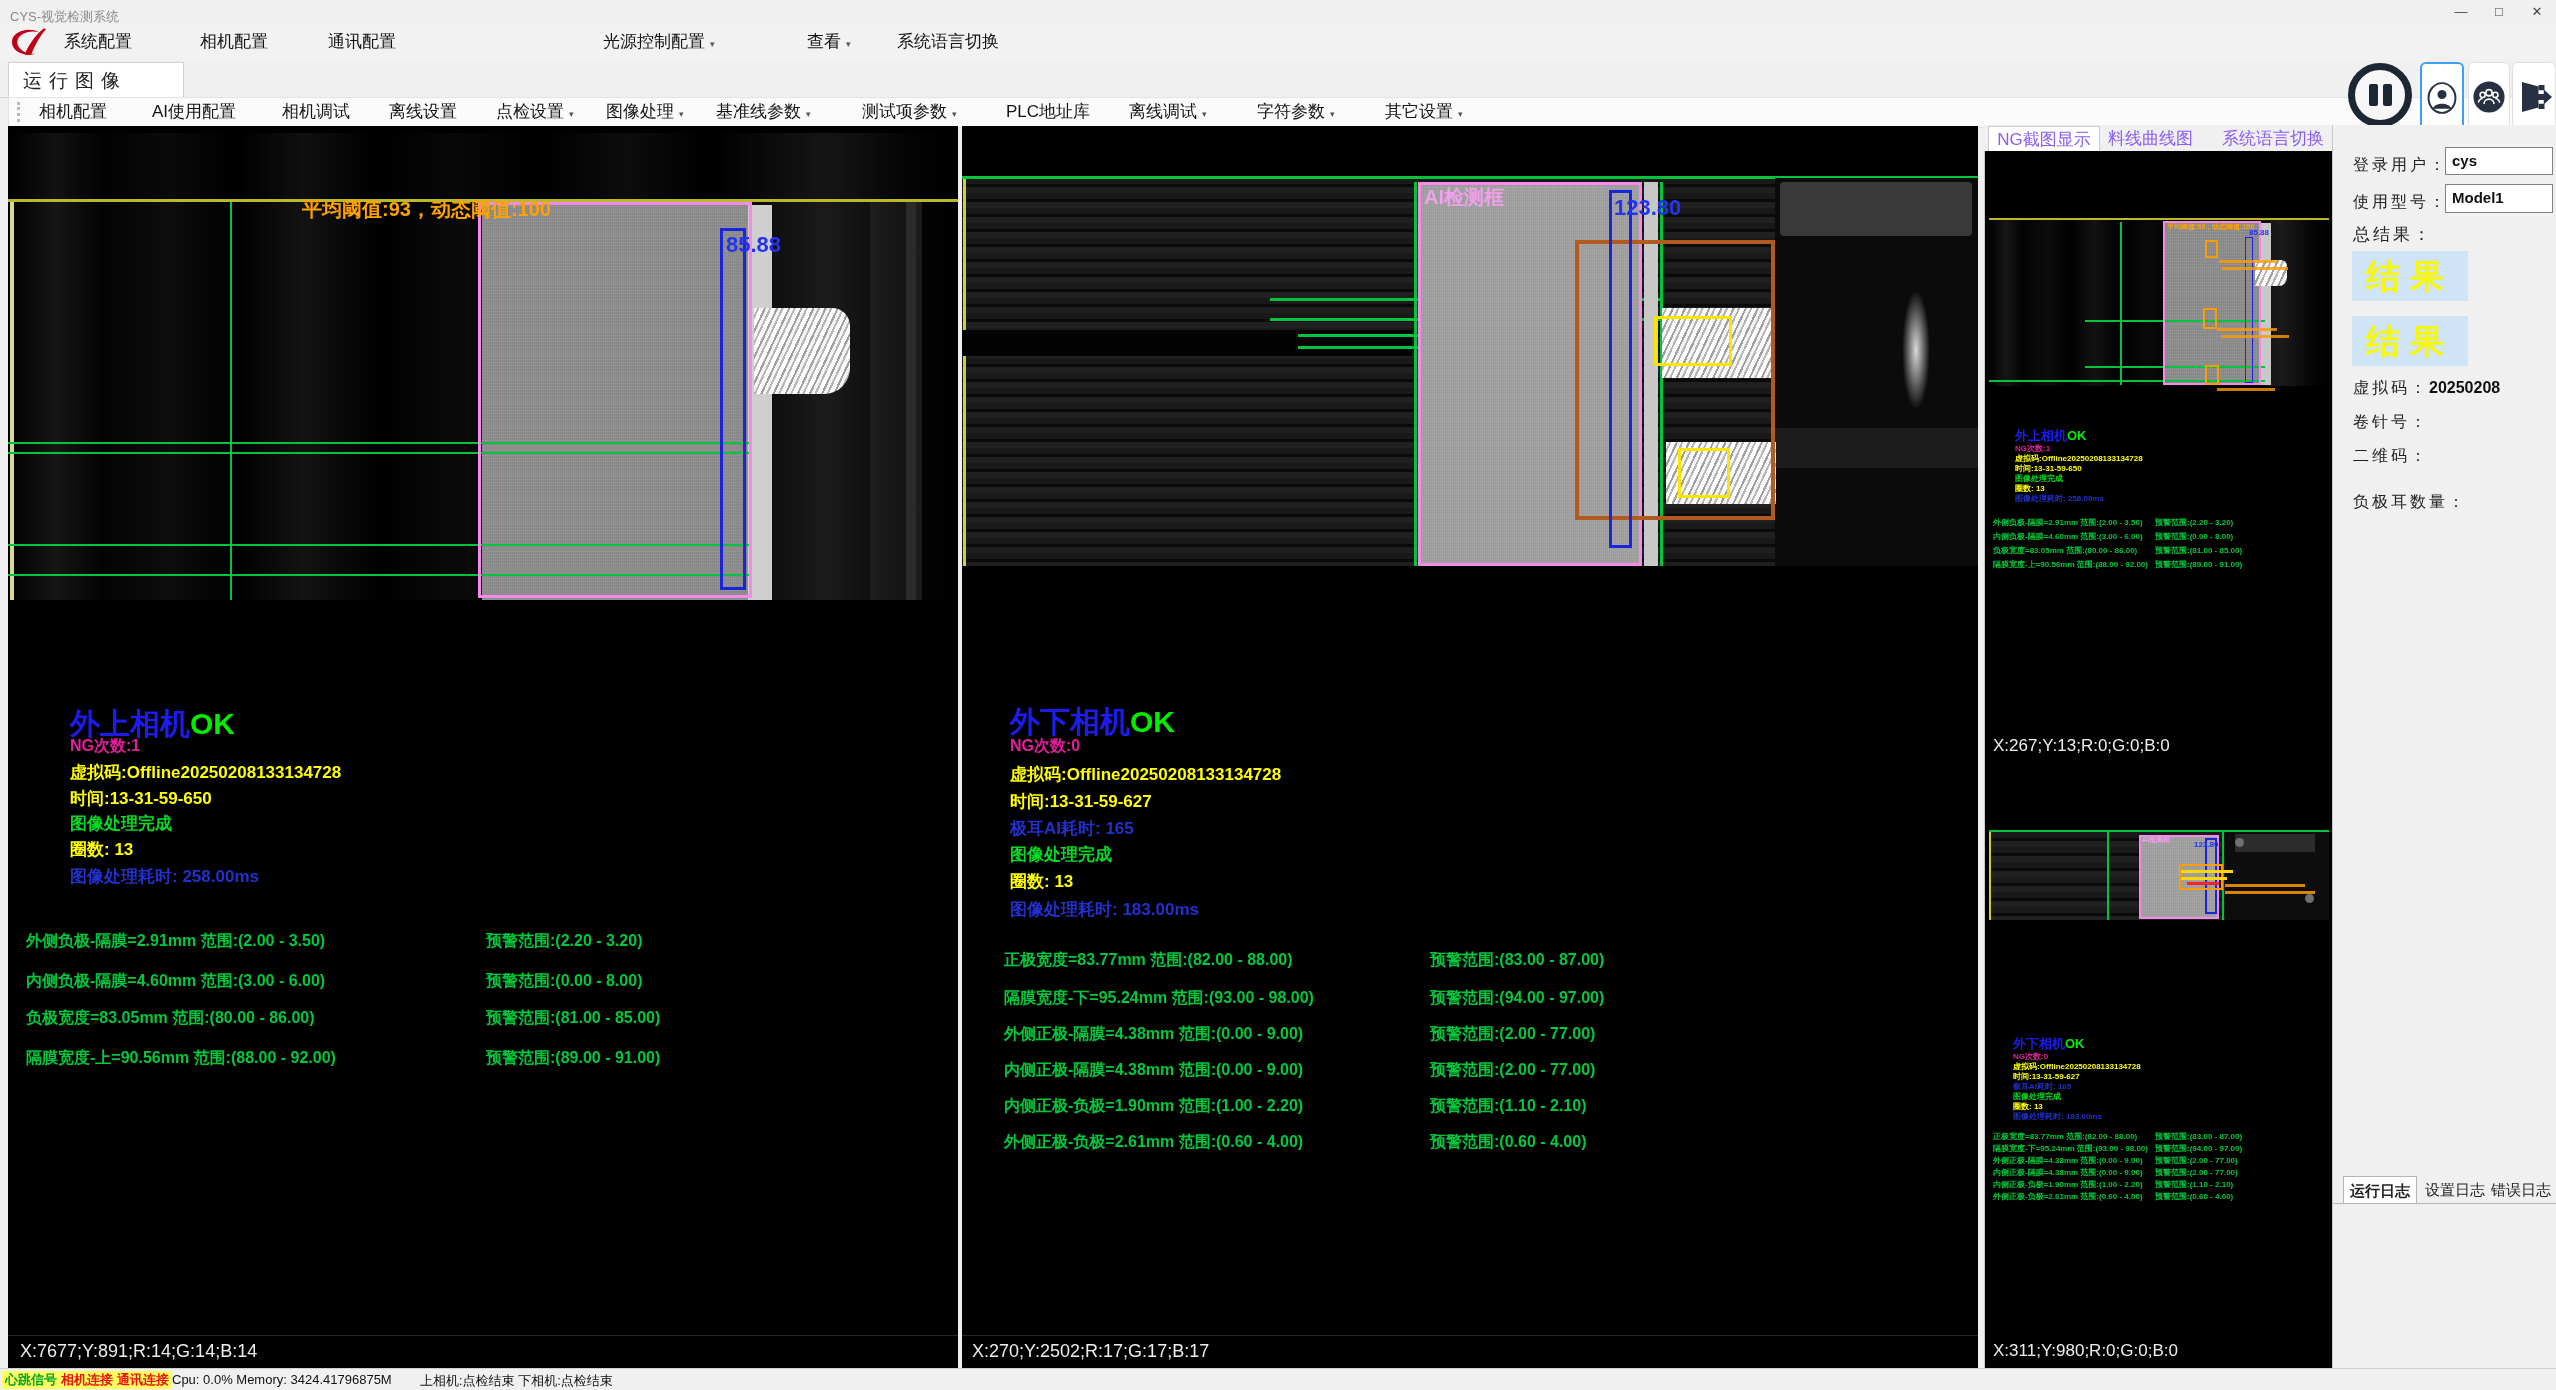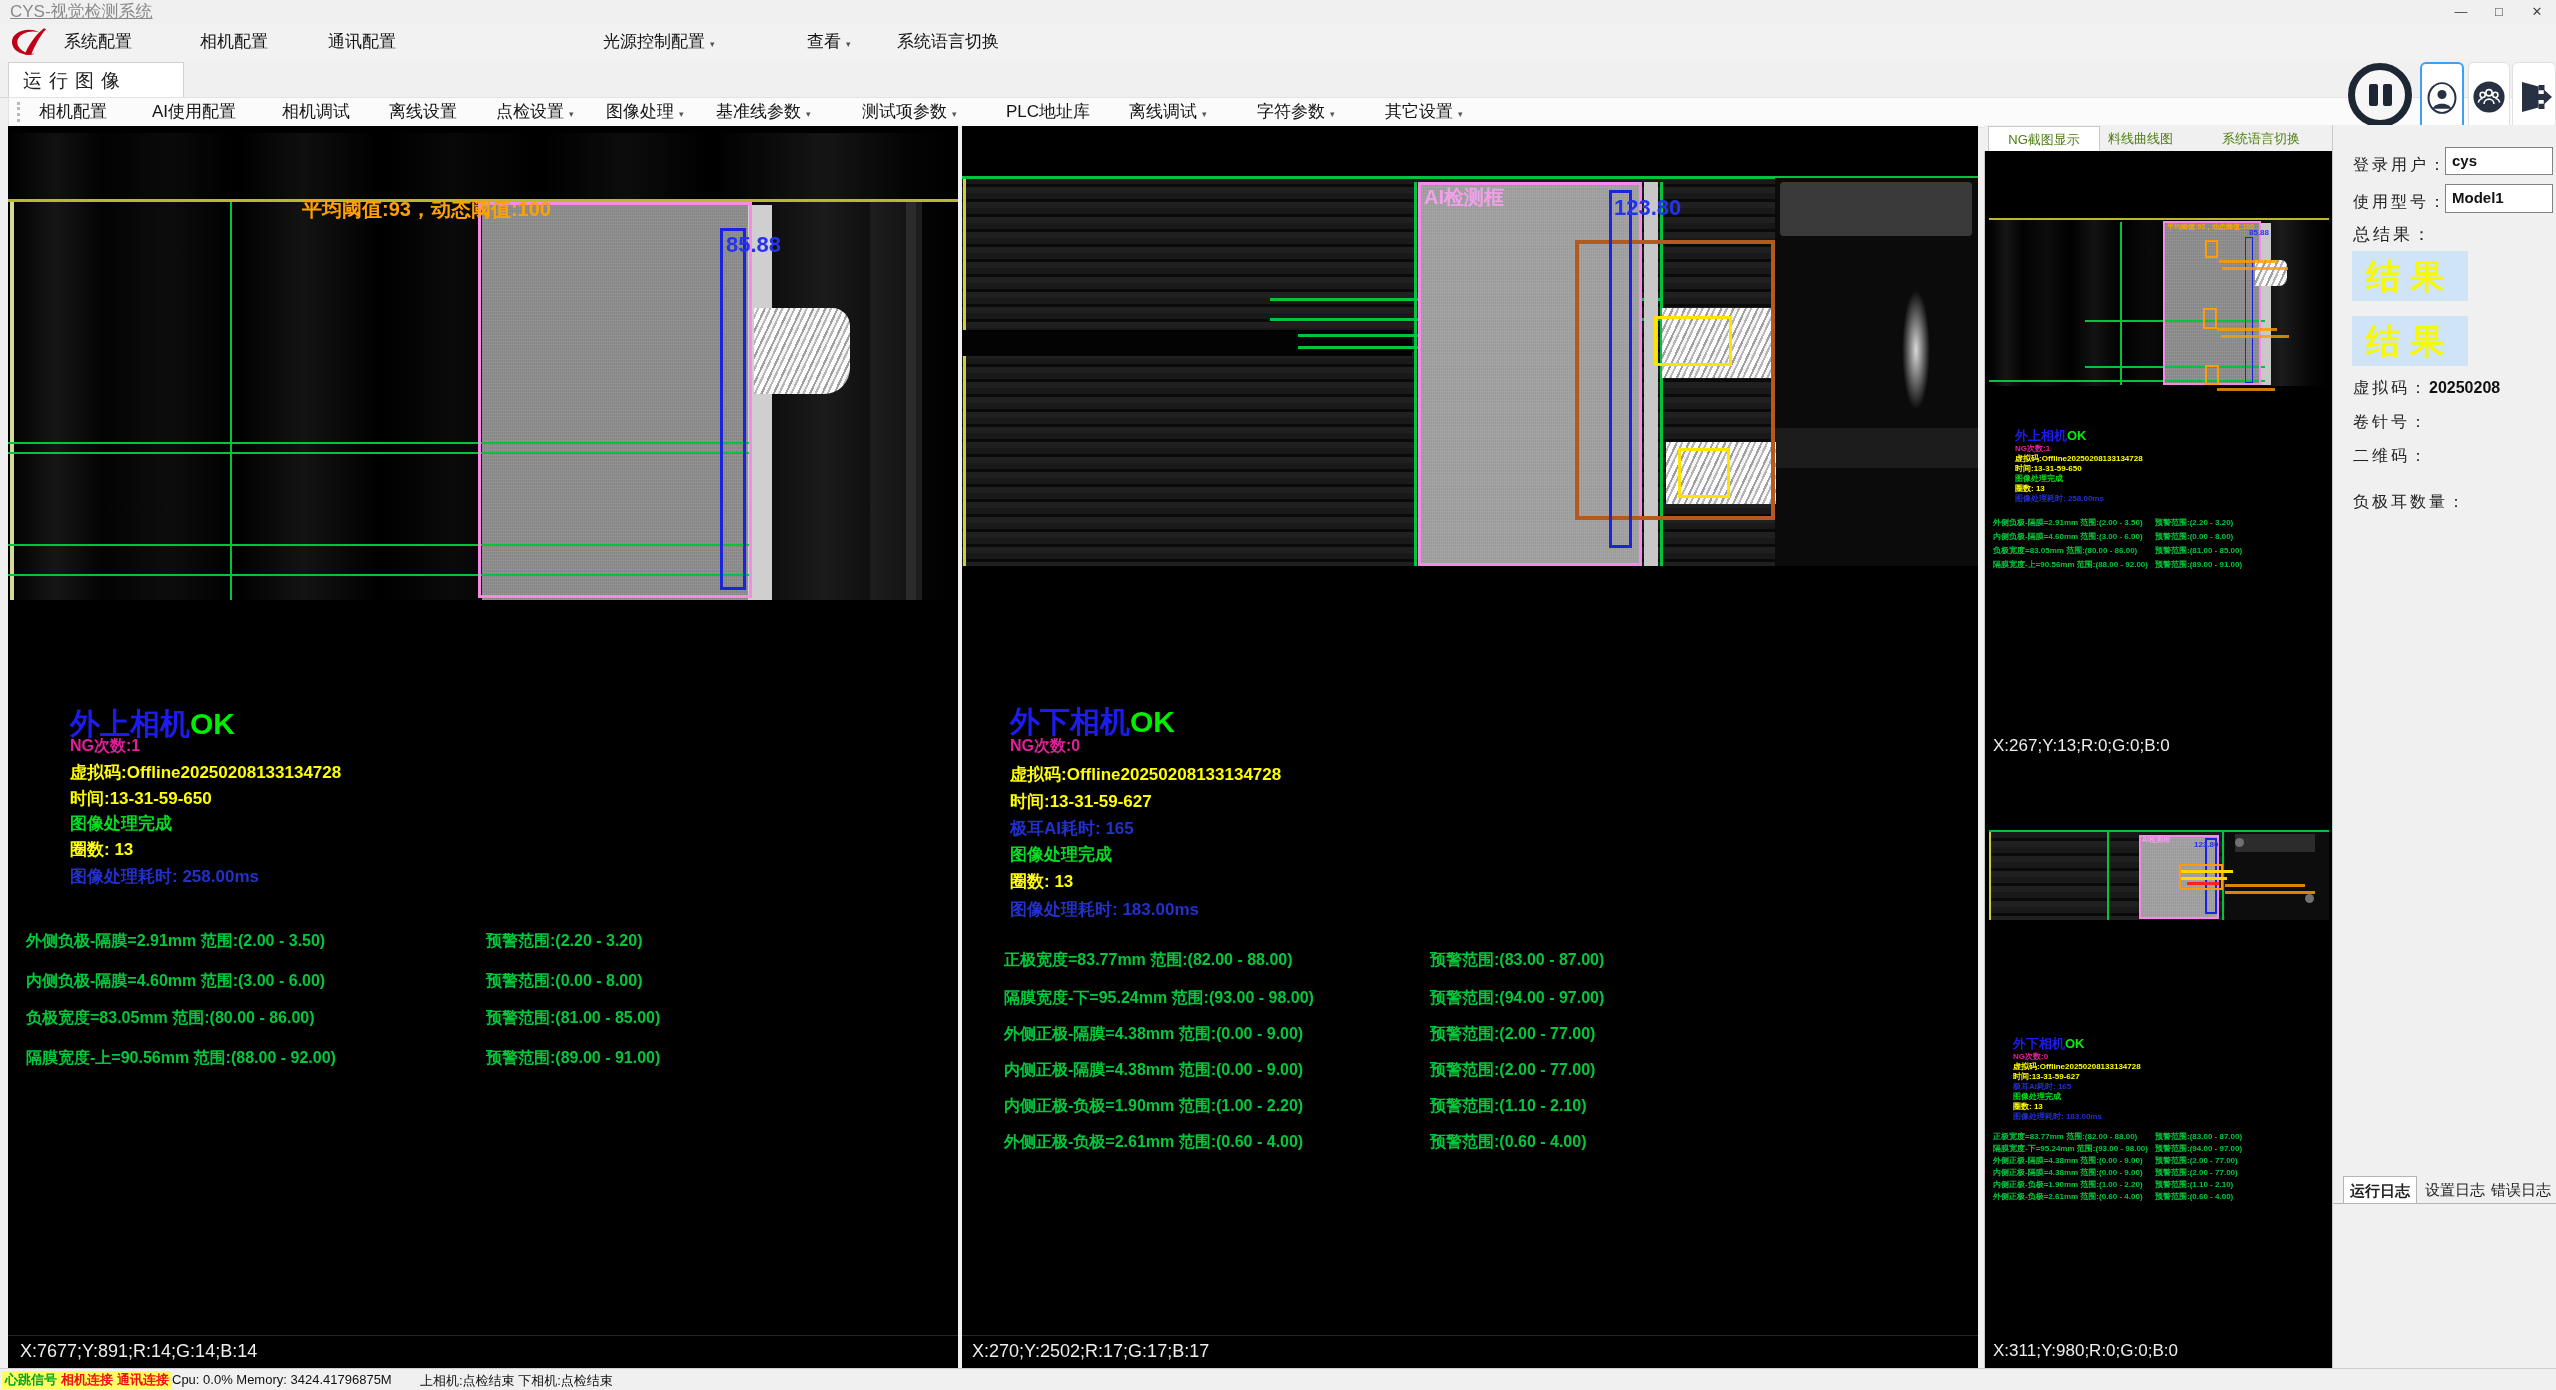--- a/index.html
+++ b/index.html
@@ -33,41 +33,41 @@
   #right-cam .mrow{left:42px;width:960px;}
   #right-cam .mrow .warn{left:426px;}
   .ovl-yellow{color:#ffff00;font-weight:bold;font-size:17px;}
   .ovl-green{color:#00dd22;font-weight:bold;font-size:17px;}
   .ovl-blue{color:#2230cc;font-weight:bold;font-size:17px;}
   .ovl-magenta{color:#e0209a;font-weight:bold;font-size:16px;}
   .cam-name{font-size:30px;font-weight:bold;color:#1c1cf0;}
   .cam-ok{font-size:30px;font-weight:bold;color:#00ee00;}
   .coords{color:#ededed;font-size:18px;}
   
-  .side-tab{font-size:13px;color:#4d7c0f;}
+  .side-tab{font-size:17px;color:#8b5cf6;}
   .mini-mrow{position:absolute;color:#00c83c;font-size:8px;font-weight:bold;white-space:nowrap;left:8px;}
   .mini-mrow .warn{position:absolute;left:162px;white-space:nowrap;}
   .mini-row{position:absolute;font-size:8px;font-weight:bold;white-space:nowrap;left:30px;}
   .t2 .mini-row{left:28px;}
   
   #right-panel{left:2332px;top:125px;width:224px;height:1243px;background:#f0f0f0;border-left:1px solid #c8c8c8;}
   .rp-label{font-size:16px;color:#222;letter-spacing:3px;white-space:nowrap;}
   .rp-input{background:#fff;border:1px solid #828282;font-size:15px;font-weight:bold;color:#111;line-height:25px;padding-left:6px;}
   .result-box{background:#cfe4f6;text-align:center;line-height:50px;font-size:34px;font-weight:bold;color:#f8f800;letter-spacing:10px;}
   .log-tab{font-size:15px;color:#222;}
   #status-bar{left:0;top:1368px;width:2556px;height:22px;background:#f0f0f0;border-top:1px solid #cfcfcf;font-size:13px;}
   .badge{top:2px;height:18px;line-height:18px;padding:0 3px;background:#ffff5e;font-weight:bold;font-size:13px;white-space:nowrap;}
 </style>
 </head>
 <body>
 
 <div id="root">
 
   <div class="abs" id="title-bar">
-    <div class="abs nw" style="left:10px;top:0;font-size:17px;color:#8a8a8a;text-decoration:underline;">CYS-视觉检测系统</div>
+    <div class="abs nw" style="left:10px;top:8px;font-size:13px;color:#8a8a8a;">CYS-视觉检测系统</div>
     <div class="abs win-btn" style="left:2442px;">—</div>
     <div class="abs win-btn" style="left:2480px;">□</div>
     <div class="abs win-btn" style="left:2518px;">✕</div>
   </div>
 
   <div class="abs" id="menu-bar">
     <div class="abs" style="left:6px;top:2px;width:46px;height:32px;">
       <svg width="46" height="32" viewBox="0 0 40 30">
           <path d="M30 6 C18 0 4 6 4 15 C4 24 16 29 26 26 C18 27 9 22 9 15 C9 8 20 3 30 6 Z" fill="#c00018"></path>
           <path d="M34 2 C26 8 18 20 16 27 L22 27 C25 19 31 8 36 3 Z" fill="#c00018"></path>

